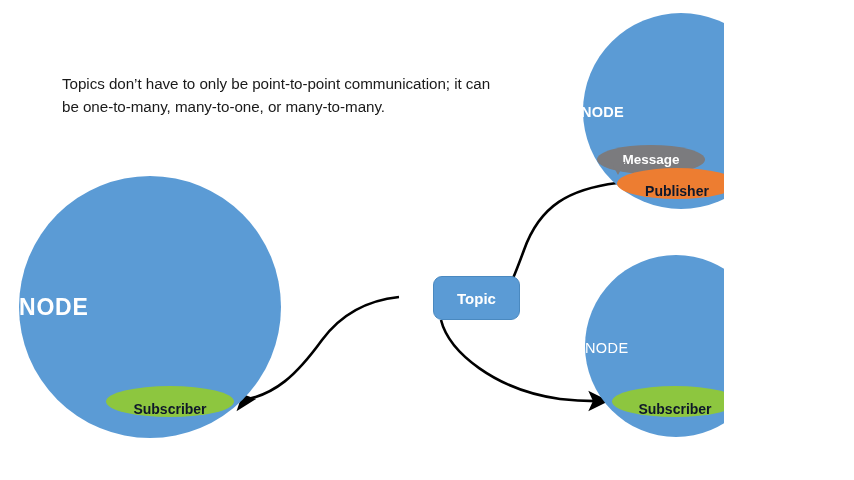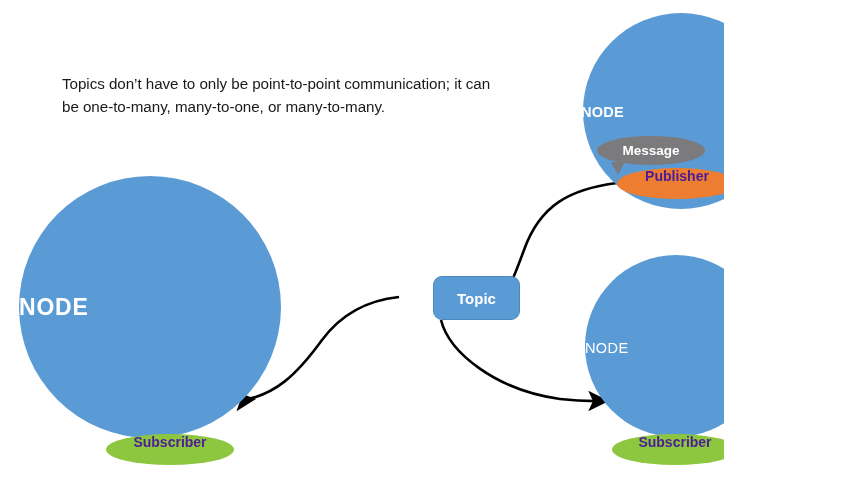--- a/index.html
+++ b/index.html
@@ -56,29 +56,29 @@
   }
   .node-label.medium {
     font-size: 14.5px;
     font-weight: normal;
     letter-spacing: 0.4px;
   }
   .pill {
     position: absolute;
     border-radius: 50%;
     display: flex;
-    align-items: flex-start;
+    align-items: flex-end;
     justify-content: center;
-    color: #4c1d95;
+    color: #0f172a;
     font-weight: bold;
     font-size: 14px;
     white-space: nowrap;
   }
   .pill.publisher { background: #ED7D31; }
-  .pill.subscriber { background: #8DC63F; margin-top: 48px; }
+  .pill.subscriber { background: #8DC63F; }
   .bubble {
     position: absolute;
     border-radius: 50%;
     background: #7B7B7E;
     display: flex;
     align-items: center;
     justify-content: center;
     color: #ffffff;
     font-weight: bold;
     font-size: 13.5px;
@@ -126,21 +126,21 @@
 
     <path d="M 617 183 C 570 189 540 205 524 250 C 510 288 506 296 498 298" fill="none" stroke="#000000" stroke-width="2.6" marker-end="url(#arrowhead-left)"></path>
 
     <path d="M 399 297 C 370 300 342 313 322 340 C 298 373 275 397 237 401" fill="none" stroke="#000000" stroke-width="2.6" marker-end="url(#arrowhead-left)"></path>
 
     <path d="M 441 320 C 449 352 495 390 560 399 C 585 402 597 401 607 401" fill="none" stroke="#000000" stroke-width="2.6" marker-end="url(#arrowhead-right)"></path>
   </svg>
 
   <div class="node-circle" style="left:583px; top:13px; width:196px; height:196px;"></div>
   <div class="node-label small" style="left:581px; top:104px; width:200px;">NODE</div>
-  <div class="bubble" style="left:597px; top:136px; width:108px; height:29px;">
+  <div class="bubble" style="left:597px; top:145px; width:108px; height:29px;">
     <span>Message</span>
   </div>
   <div class="bubble-tail" style="left:611px; top:162px;"></div>
   <div class="pill publisher" style="left:617px; top:168px; width:120px; height:31px;">
     <span>Publisher</span>
   </div>
 
   <div class="node-circle" style="left:19px; top:176px; width:262px; height:262px;"></div>
   <div class="node-label big" style="left:19px; top:294px; width:262px;">NODE</div>
   <div class="pill subscriber" style="left:106px; top:386px; width:128px; height:31px;">

